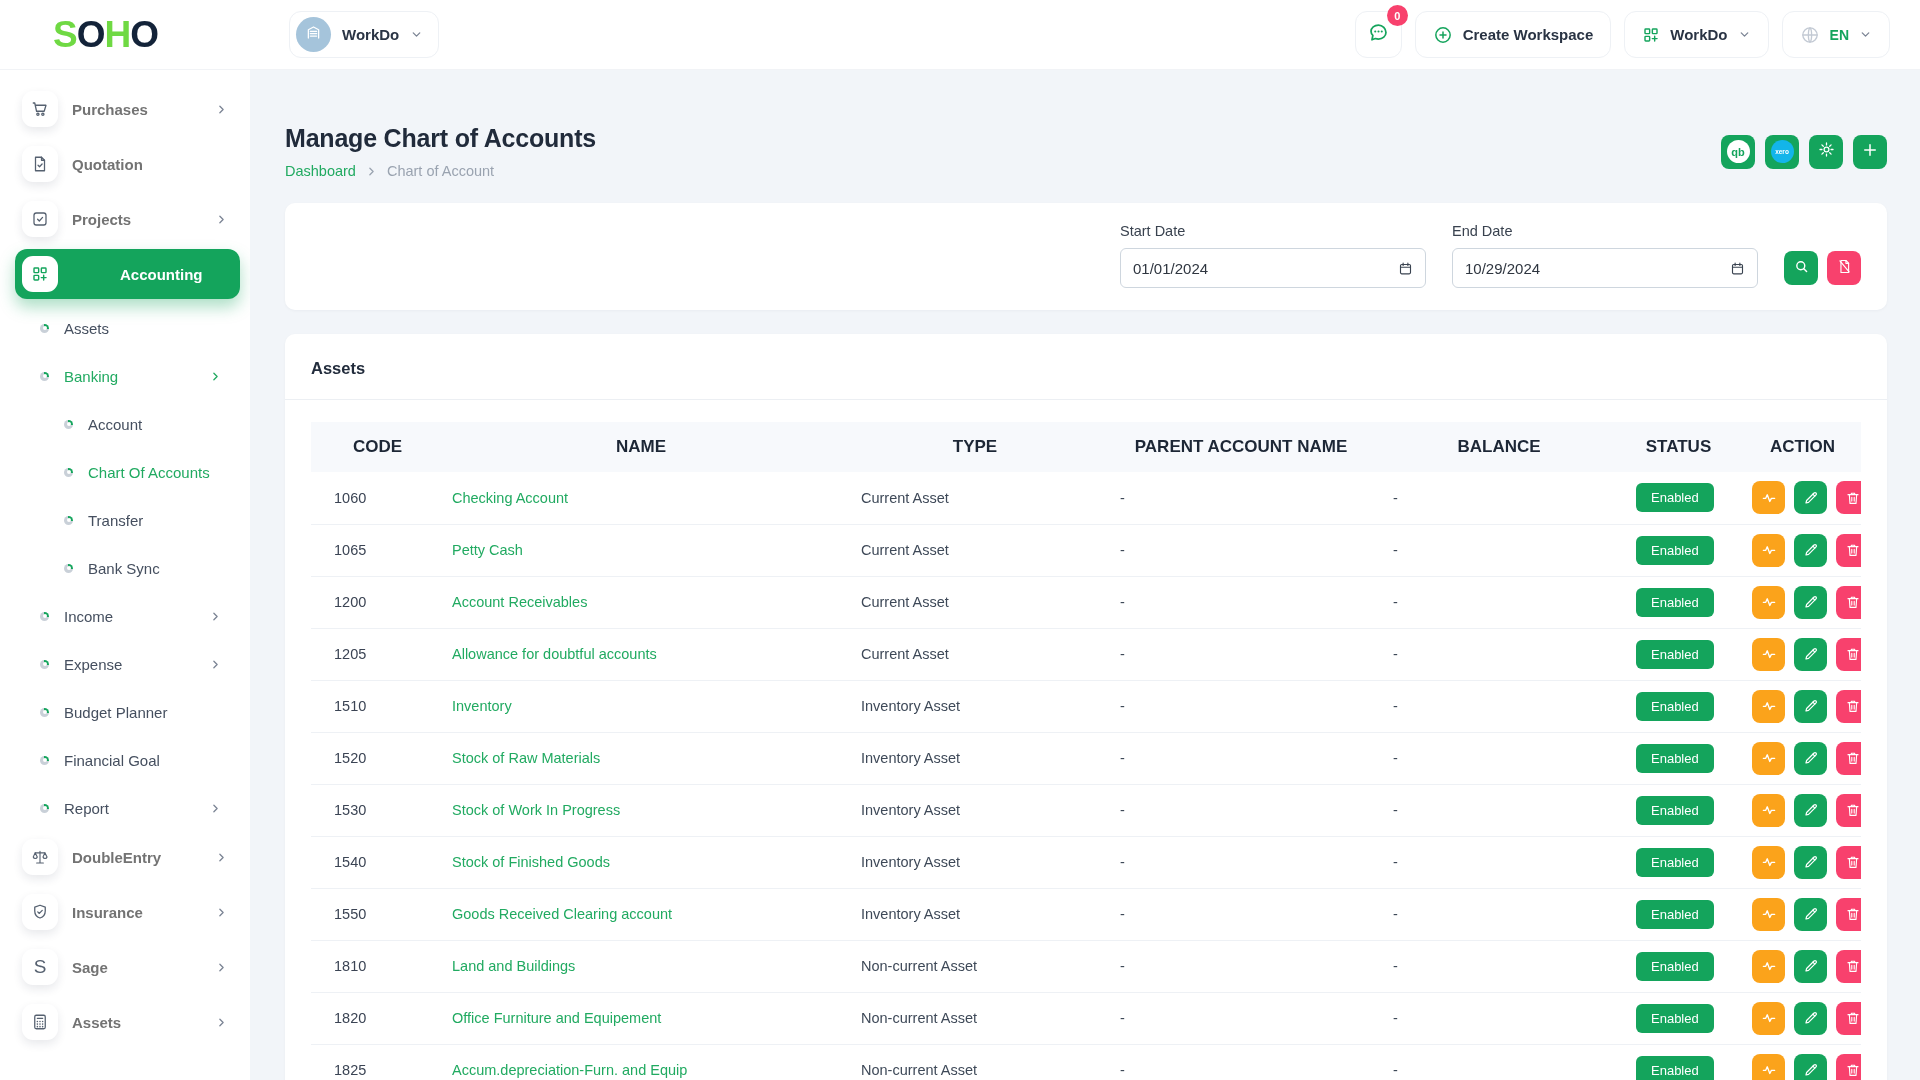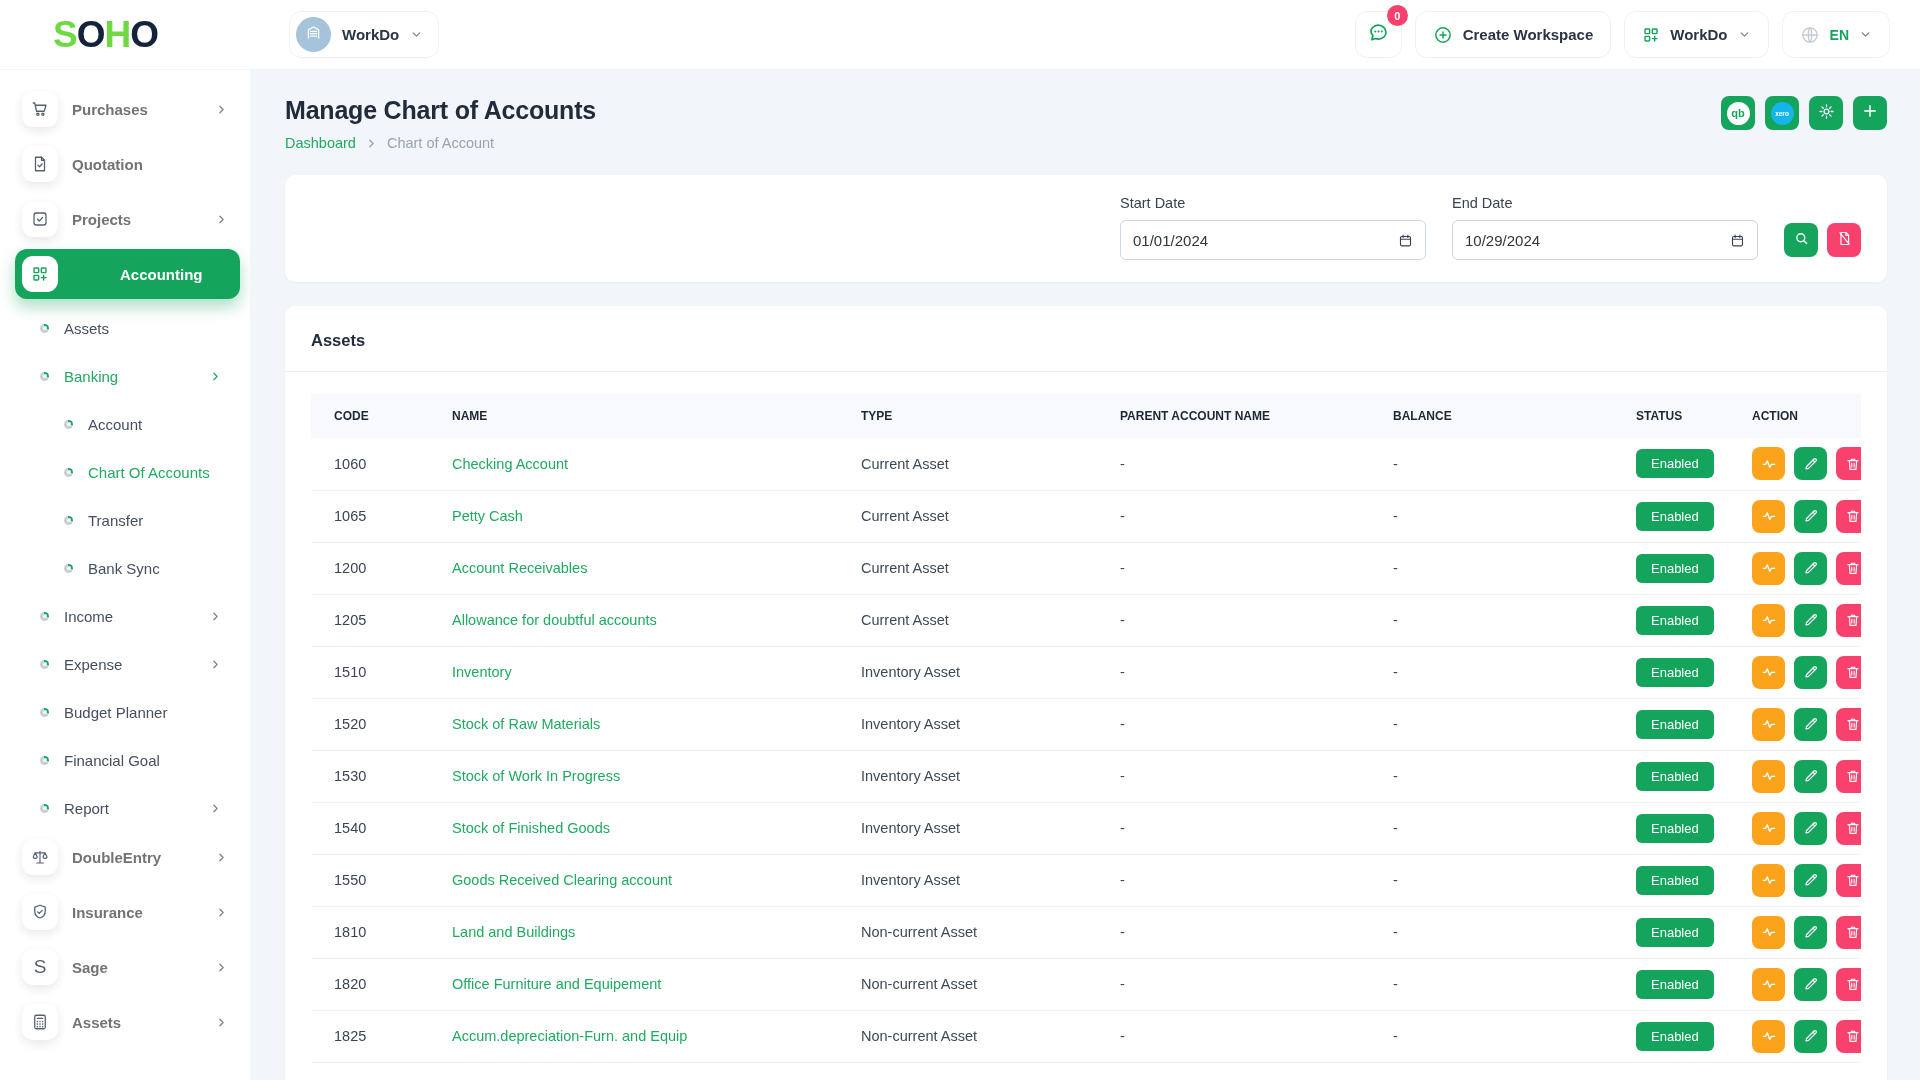--- a/index.html
+++ b/index.html
@@ -40,21 +40,21 @@
   .side-item.sub { height:48px; padding:0 28px 0 40px; }
   .side-item.subsub { height:48px; padding:0 28px 0 64px; }
   .bullet { width:9px; height:9px; border-radius:50%; background:conic-gradient(var(--green) 0 100deg,#c9d0d8 100deg 360deg); position:relative; flex-shrink:0; }
   .bullet::after { content:""; position:absolute; inset:2.5px; background:#fff; border-radius:50%; }
   .side-item.sub .label, .side-item.subsub .label { margin-left:15px; font-size:15px; font-weight:500; color:#454f5f; }
   .side-item.green .label { color:var(--link); }
   .side-item.green .chev { color:var(--link); }
   .letterS { font-size:19px; font-weight:500; }
 
   
-  .page-head { display:flex; justify-content:space-between; align-items:flex-start; }
+  .page-head { display:flex; justify-content:space-between; align-items:center;margin-top:28px; }
   .pg-title { font-size:25px; font-weight:700; color:#212b3b; letter-spacing:-.2px; }
   .crumbs { display:flex; align-items:center; gap:9px; margin-top:10px; font-size:14.5px; }
   .crumb-home { color:var(--link); cursor:pointer; }
   .crumb-sep { color:#9aa3b0; display:flex; }
   .crumb-cur { color:#9aa3b0; }
   .head-actions { display:flex; gap:10px; }
   .hbtn { width:34px; height:34px; border-radius:8px; background:var(--green); display:flex; align-items:center; justify-content:center; color:#fff; cursor:pointer; }
   .qb-circle { width:23px; height:23px; border-radius:50%; background:#fff; color:var(--green); font-weight:700; font-size:11px; display:flex; align-items:center; justify-content:center; }
   .xero-circle { width:23px; height:23px; border-radius:50%; background:var(--xero); color:#fff; font-weight:700; font-size:6.5px; display:flex; align-items:center; justify-content:center; }
 
@@ -67,21 +67,21 @@
   .fbtns { display:flex; gap:9px; align-self:flex-end; margin-bottom:3px; }
   .sq-btn { width:34px; height:34px; border-radius:8px; display:flex; align-items:center; justify-content:center; color:#fff; cursor:pointer; }
   .sq-btn.search { background:var(--green); }
   .sq-btn.reset { background:var(--pink); }
 
   
   .assets-card { margin-top:24px; border-radius:10px 10px 0 0; }
   .card-title { padding:25px 26px 21px; font-size:16.5px; font-weight:700; color:#222c3c; border-bottom:1px solid #eceff3; }
   .table-wrap { padding:22px 26px 26px; }
   table { width:100%; border-collapse:collapse; table-layout:fixed; }
-  thead th { background:#f7f9fc; font-size:12px; font-weight:700; color:#1d2736; text-align:left; padding:15px 8px 15px 23px; white-space:nowrap; }
+  thead th { background:#f7f9fc; font-size:17px; font-weight:700; color:#1d2736; text-align:center; padding:15px 8px 15px 23px; white-space:nowrap; }
   tbody td { padding:0 8px 0 23px; height:52px; border-bottom:1px solid #eef1f5; font-size:14.5px; color:#3e4958; white-space:nowrap; overflow:hidden; }
   td.code { color:#3b4454; }
   a.link { color:var(--link); text-decoration:none; cursor:pointer; }
   .badge { display:inline-block; background:var(--green); color:#fff; font-size:13px; padding:7px 15px; border-radius:6px; }
   .abtn { width:33px; height:33px; border-radius:8px; display:inline-flex; align-items:center; justify-content:center; color:#fff; margin-right:9px; cursor:pointer; vertical-align:middle; }
   .abtn.activity { background:var(--orange); }
   .abtn.edit { background:var(--green); }
   .abtn.delete { background:var(--pink); }
 </style>
 </head>

